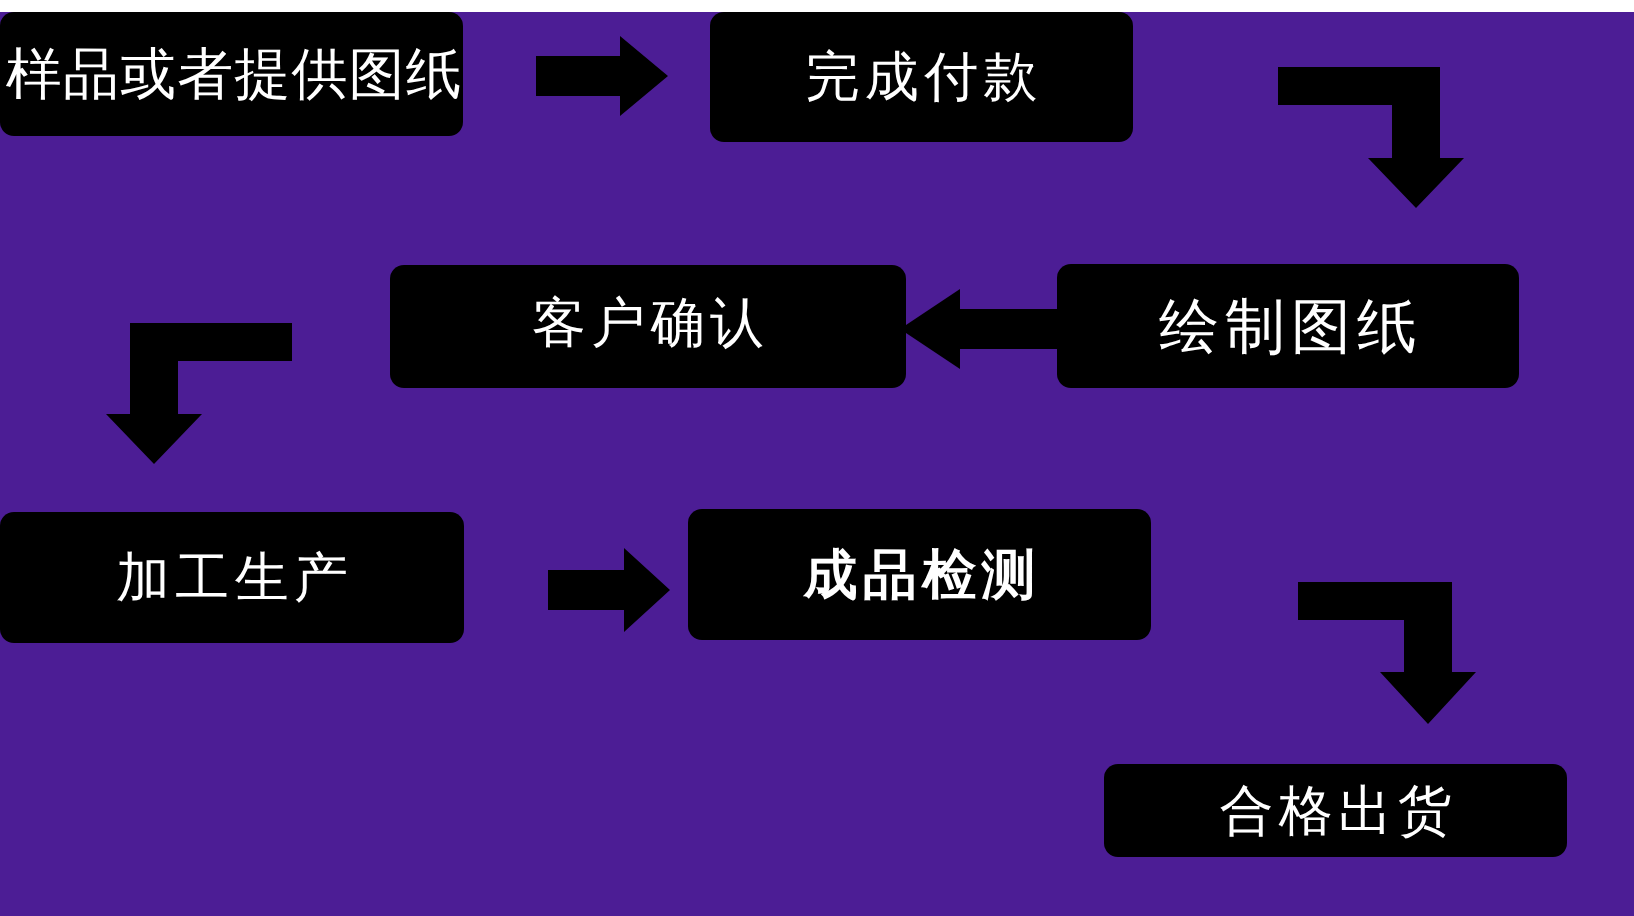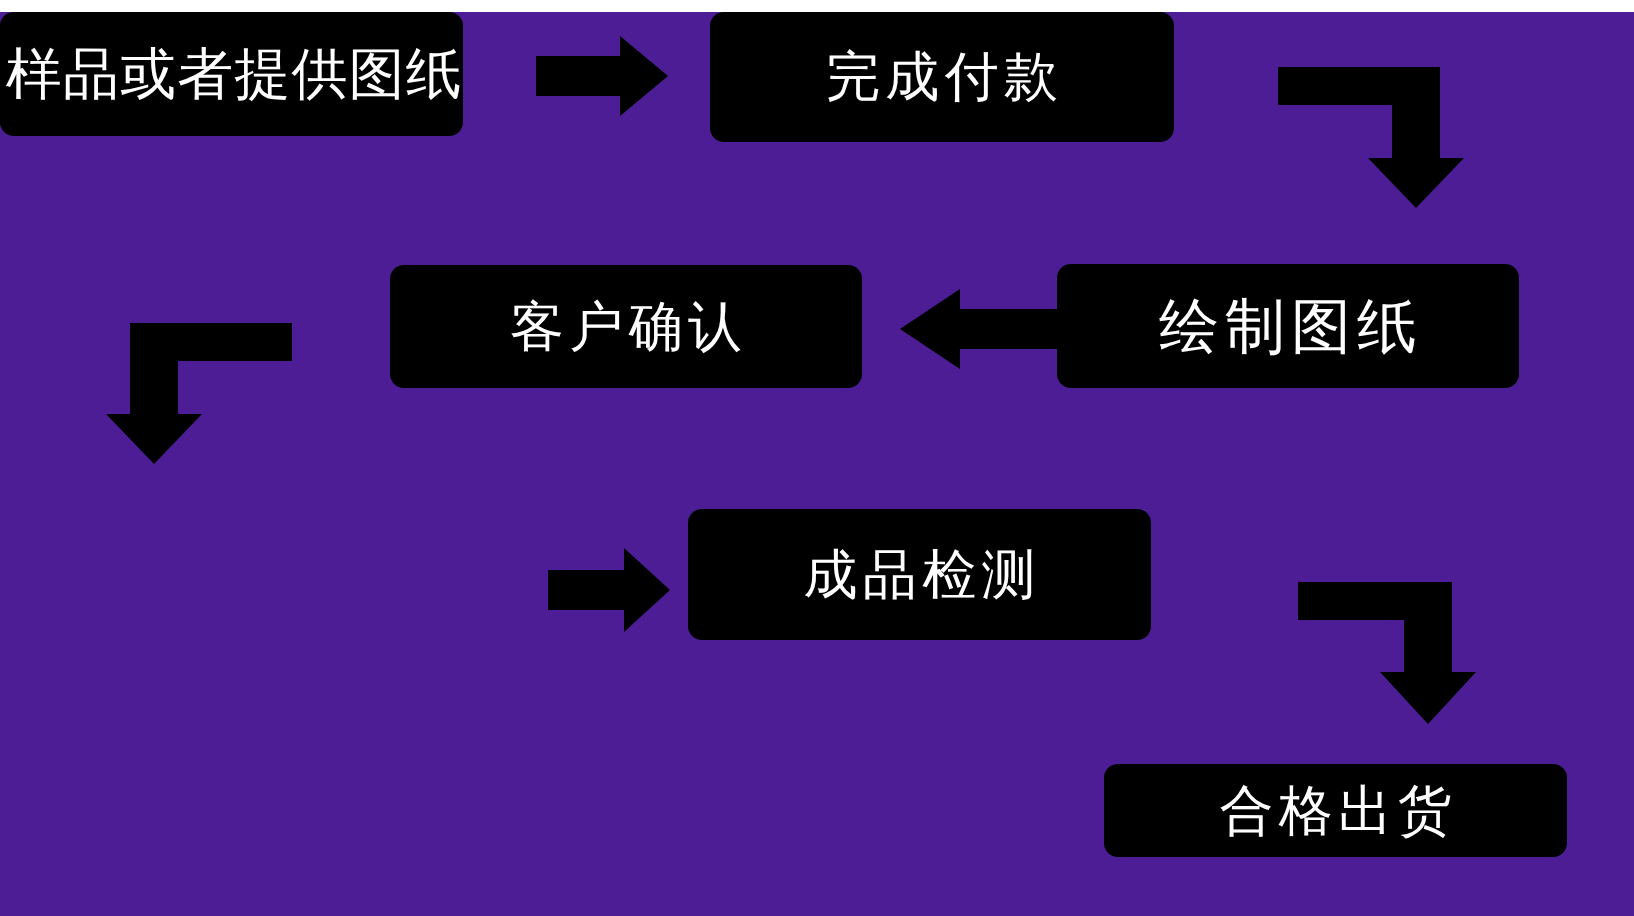--- a/index.html
+++ b/index.html
@@ -38,30 +38,30 @@
   .arrow {
     position: absolute;
   }
   .arrow svg {
     display: block;
     overflow: visible;
   }
   
   #node-sample      { left: 0px;    top: 0px;   width: 463px; height: 124px; }
   #node-sample .label      { font-size: 56px; letter-spacing: 0.02em; }
-  #node-payment     { left: 710px;  top: 0px;   width: 464px; height: 130px; }
+  #node-payment     { left: 710px;  top: 0px;   width: 423px; height: 130px; }
   #node-payment .label     { font-size: 54px; }
   #node-drawing     { left: 1057px; top: 252px; width: 462px; height: 124px; }
   #node-drawing .label     { font-size: 60px; }
-  #node-confirm     { left: 390px;  top: 253px; width: 472px; height: 123px; }
+  #node-confirm     { left: 390px;  top: 253px; width: 516px; height: 123px; font-family: Liberation Mono, monospace; }
   #node-confirm .label     { font-size: 54px; }
   #node-production  { left: 0px;    top: 500px; width: 464px; height: 131px; }
   #node-production .label  { font-size: 54px; }
   #node-inspection  { left: 688px;  top: 497px; width: 463px; height: 131px; }
-  #node-inspection .label  { font-size: 54px; }
+  #node-inspection .label  { font-size: 54px; font-weight: bold; }
   #node-shipment    { left: 1104px; top: 752px; width: 463px; height: 93px; }
   #node-shipment .label    { font-size: 54px; }
 
   
   #arrow-sample-to-payment     { left: 536px;  top: 24px;  width: 132px; height: 80px; }
   #arrow-payment-to-drawing    { left: 1226px; top: 38px;  width: 226px; height: 164px; }
   #arrow-drawing-to-confirm    { left: 900px;  top: 277px; width: 158px; height: 80px; }
   #arrow-confirm-to-production { left: 114px;  top: 292px; width: 180px; height: 160px; }
   #arrow-production-to-inspect { left: 548px;  top: 536px; width: 122px; height: 84px; }
   #arrow-inspect-to-shipment   { left: 1244px; top: 538px; width: 234px; height: 178px; }
@@ -104,20 +104,23 @@
   <div class="arrow" id="arrow-drawing-to-confirm">
     <svg viewBox="0 0 158 80" width="158" height="80" aria-hidden="true">
       <path d="M158,20 L60,20 L60,0 L0,40 L60,80 L60,60 L158,60 Z" fill="#000000"></path>
     </svg>
   </div>
 
   <div class="node" id="node-drawing">
     <span class="label">绘制图纸</span>
   </div>
 
+  <div class="node" id="node-production">
+    <span class="label">加工生产</span>
+  </div>
 
   <div class="arrow" id="arrow-production-to-inspect">
     <svg viewBox="0 0 122 84" width="122" height="84" aria-hidden="true">
       <path d="M0,22 L76,22 L76,0 L122,42 L76,84 L76,62 L0,62 Z" fill="#000000"></path>
     </svg>
   </div>
 
   <div class="node" id="node-inspection">
     <span class="label">成品检测</span>
   </div>

